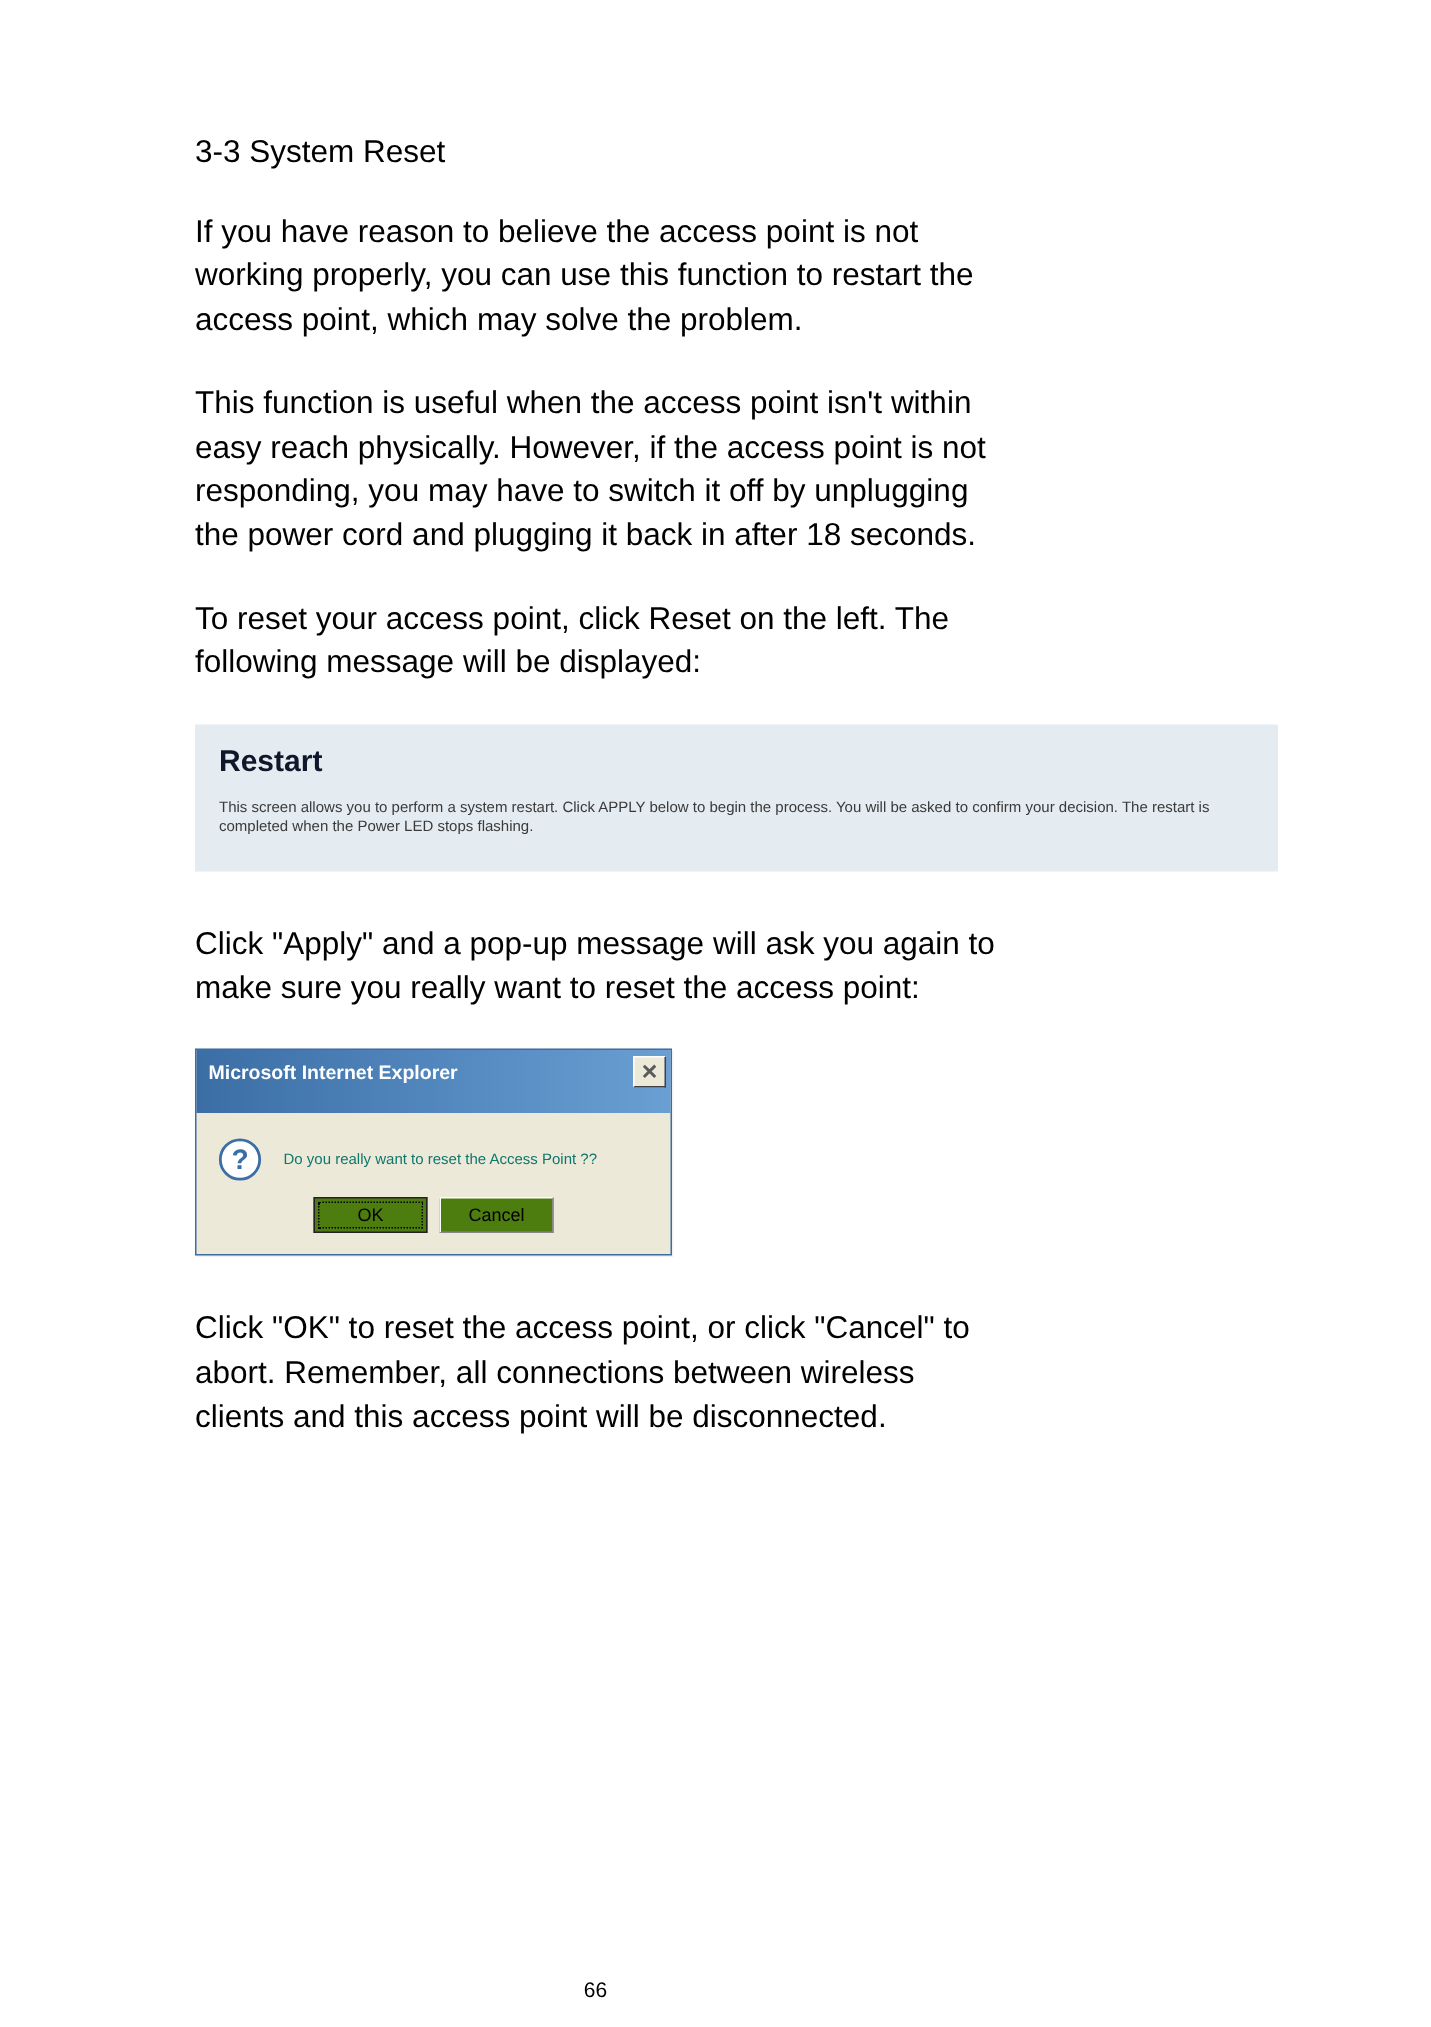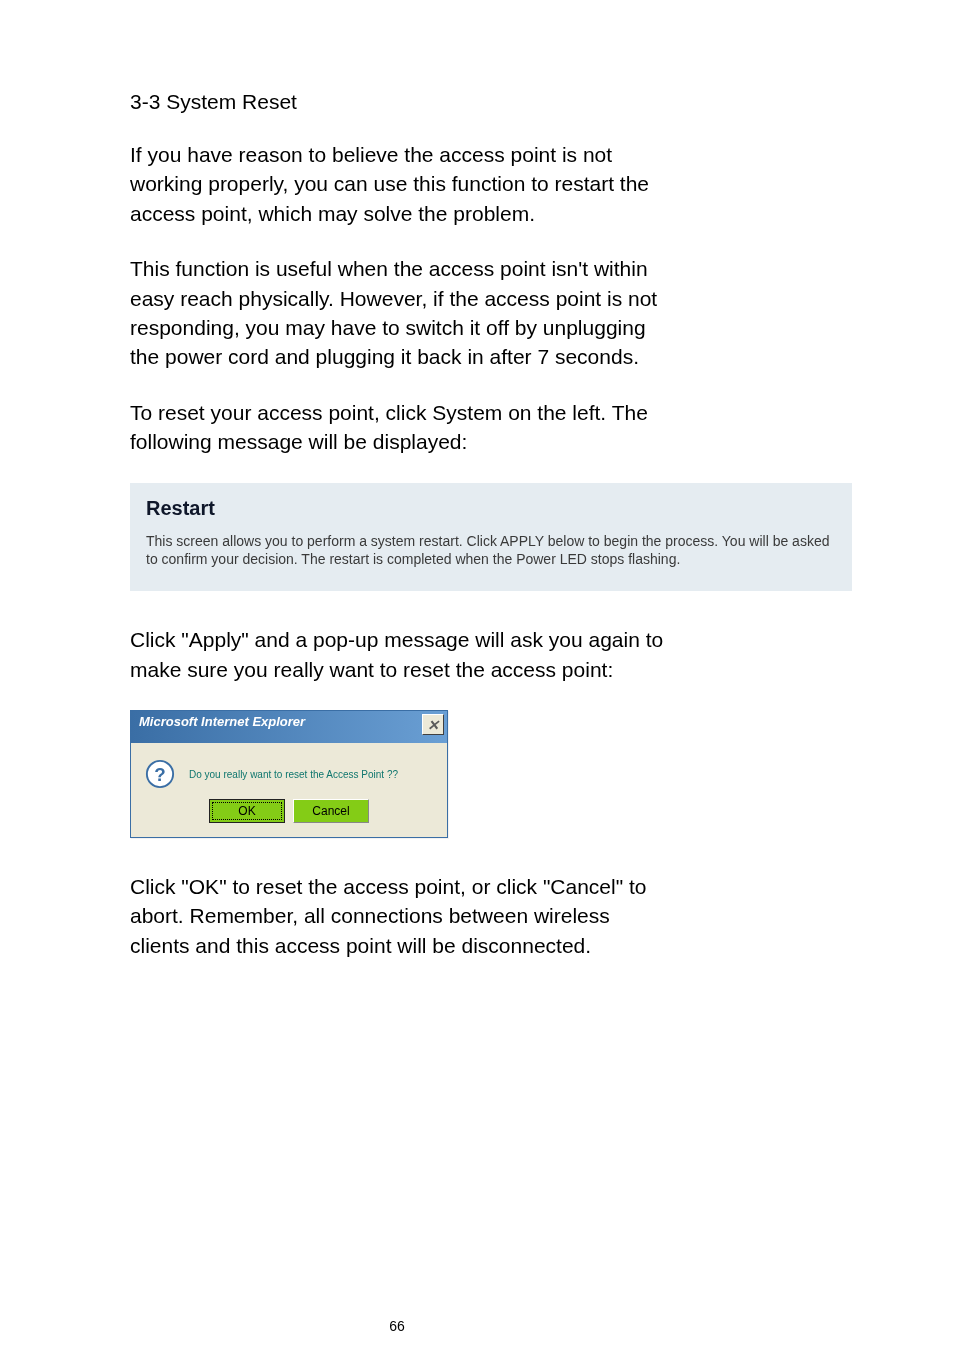--- a/index.html
+++ b/index.html
@@ -33,43 +33,43 @@
     margin-bottom: 34px;
     width: 690px;
   }
   .restart-title {
     font-weight: bold;
     font-size: 20px;
     color: #0f172a;
     margin-bottom: 12px;
   }
   .restart-body {
-    font-size: 14px;
+    font-size: 10px;
     color: #3a3a3a;
     font-family: Arial, Helvetica, sans-serif;
     font-stretch: condensed;
     line-height: 1.35;
   }
   .dialog {
     width: 316px;
     border: 1px solid #3a6ea5;
     background: #ece9d8;
     font-family: Tahoma, Arial, sans-serif;
     margin-top: 6px;
     margin-bottom: 34px;
     box-shadow: 1px 1px 0 rgba(0,0,0,0.05);
   }
   .dialog-titlebar {
     background: linear-gradient(to right, #3a6ea5 0%, #6a9fd4 100%);
     color: #ffffff;
     display: flex;
+    align-items: center;
     justify-content: space-between;
-    padding: 3px 3px 7px 8px;
+    padding: 3px 3px 17px 8px;
     height: 22px;
-    font-style: italic;
   }
   .dialog-titlebar-text {
     font-size: 13px;
     font-weight: bold;
   }
   .close-btn {
     width: 20px;
     height: 19px;
     background: #ece9d8;
     border: 1px solid #fff;
@@ -103,21 +103,21 @@
     display: flex;
     justify-content: center;
     gap: 8px;
     padding: 0 0 14px 0;
   }
   .dlg-btn {
     width: 74px;
     height: 22px;
     font-size: 12px;
     font-family: Tahoma, Arial, sans-serif;
-    background: #84cc16;
+    background: #4d7c0f;
     border: 1px solid #888;
     border-top-color: #fff;
     border-left-color: #fff;
     display: flex;
     align-items: center;
     justify-content: center;
   }
   .dlg-btn.default {
     outline: 1px dotted #000;
     outline-offset: -4px;
@@ -135,23 +135,23 @@
 </style>
 </head>
 <body>
 
 <div class="page">
 
   <div class="heading">3-3 System Reset</div>
 
   <div class="paragraph">If you have reason to believe the access point is not working properly, you can use this function to restart the access point, which may solve the problem.</div>
 
-  <div class="paragraph">This function is useful when the access point isn't within easy reach physically. However, if the access point is not responding, you may have to switch it off by unplugging the power cord and plugging it back in after 7 seconds.</div>
+  <div class="paragraph">This function is useful when the access point isn't within easy reach physically. However, if the access point is not responding, you may have to switch it off by unplugging the power cord and plugging it back in after 18 seconds.</div>
 
-  <div class="paragraph">To reset your access point, click System on the left. The following message will be displayed:</div>
+  <div class="paragraph">To reset your access point, click Reset on the left. The following message will be displayed:</div>
 
   <div class="restart-panel">
     <div class="restart-title">Restart</div>
     <div class="restart-body">This screen allows you to perform a system restart. Click APPLY below to begin the process. You will be asked to confirm your decision. The restart is completed when the Power LED stops flashing.</div>
   </div>
 
   <div class="paragraph">Click "Apply" and a pop-up message will ask you again to make sure you really want to reset the access point:</div>
 
   <div class="dialog">
     <div class="dialog-titlebar">

